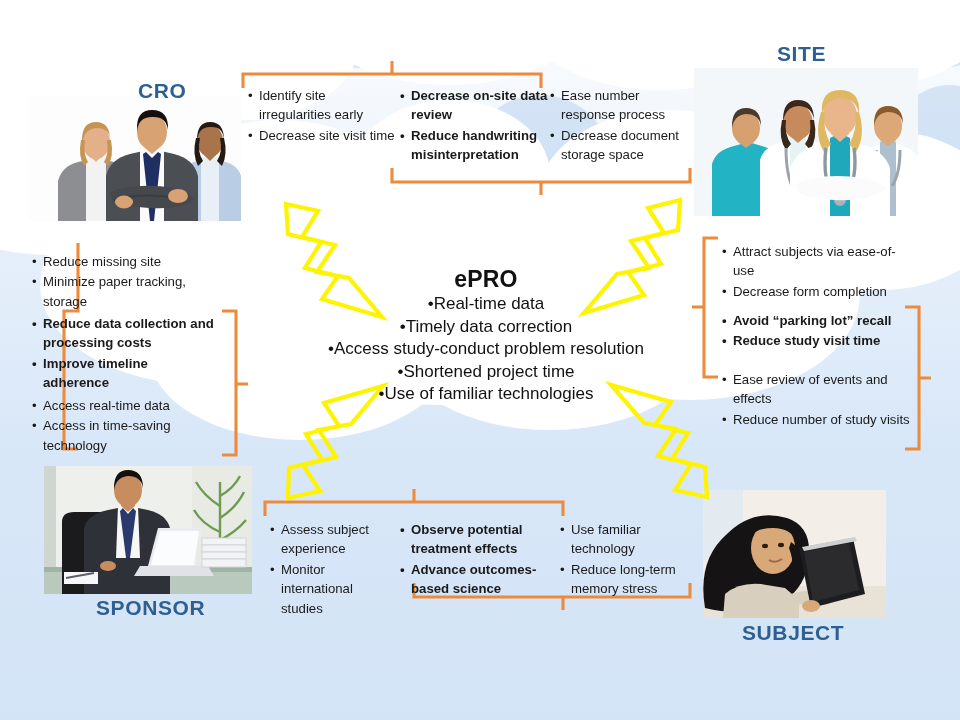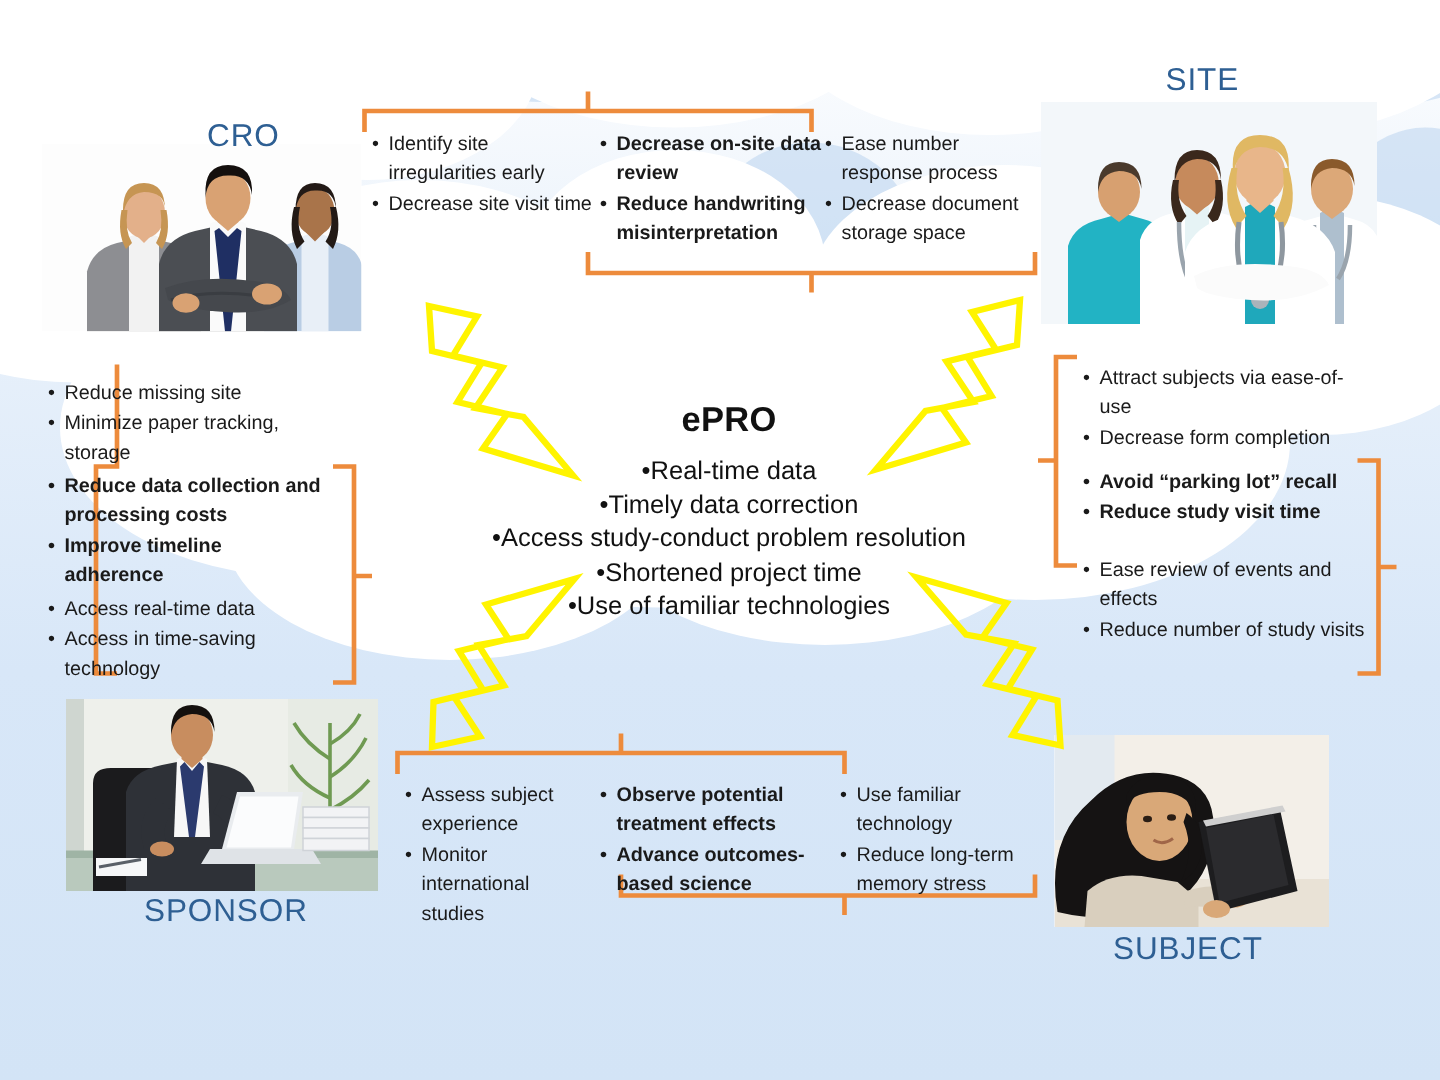--- a/index.html
+++ b/index.html
@@ -14,33 +14,33 @@
   .bg{position:absolute;inset:0;background:linear-gradient(180deg,#ffffff 0%,#eaf2fb 26%,#d8e7f8 62%,#d3e4f6 100%);}
   .cloudlayer{position:absolute;inset:0;overflow:hidden;}
   .cl{position:absolute;background:#ffffff;border-radius:50%;}
   .cb{position:absolute;background:#b9d3ee;border-radius:50%;opacity:.55;}
 
   
   .photo{position:absolute;overflow:hidden;background:#fff;}
   .ph-inner{position:absolute;inset:0;}
 
   
-  .corner-label{position:absolute;color:#2e5f93;font-size:21px;letter-spacing:.6px;white-space:nowrap;}
+  .corner-label{position:absolute;color:#2e5f93;font-size:21px;letter-spacing:.6px;white-space:nowrap;font-weight:bold;}
 
   
   .blk{position:absolute;}
   .col{position:absolute;font-size:13.2px;line-height:1.47;color:#1a1a1a;}
   .col.b{font-weight:bold;}
   .li{display:flex;margin-bottom:1px;}
   .li .bu{flex:0 0 auto;width:11px;}
   .li .tx{flex:1 1 auto;}
 
   
   #hub{position:absolute;left:276px;top:266px;width:420px;text-align:center;color:#111;}
-  #hub .hub-title{font-size:23px;font-weight:bold;margin-bottom:10px;letter-spacing:.2px;}
+  #hub .hub-title{font-size:23px;font-weight:bold;margin-bottom:0;letter-spacing:.2px;}
   #hub .hub-li{font-size:17px;line-height:1.33;white-space:nowrap;}
 
   svg.lay{position:absolute;left:0;top:0;width:960px;height:720px;overflow:visible;}
   .brk{fill:none;stroke:#ED8B3C;stroke-width:3.1;stroke-linecap:butt;stroke-linejoin:miter;}
   .bolt{fill:none;stroke:#FFF400;stroke-width:4.2;stroke-linejoin:miter;}
 </style>
 </head>
 <body>
 
 <div id="stage">

